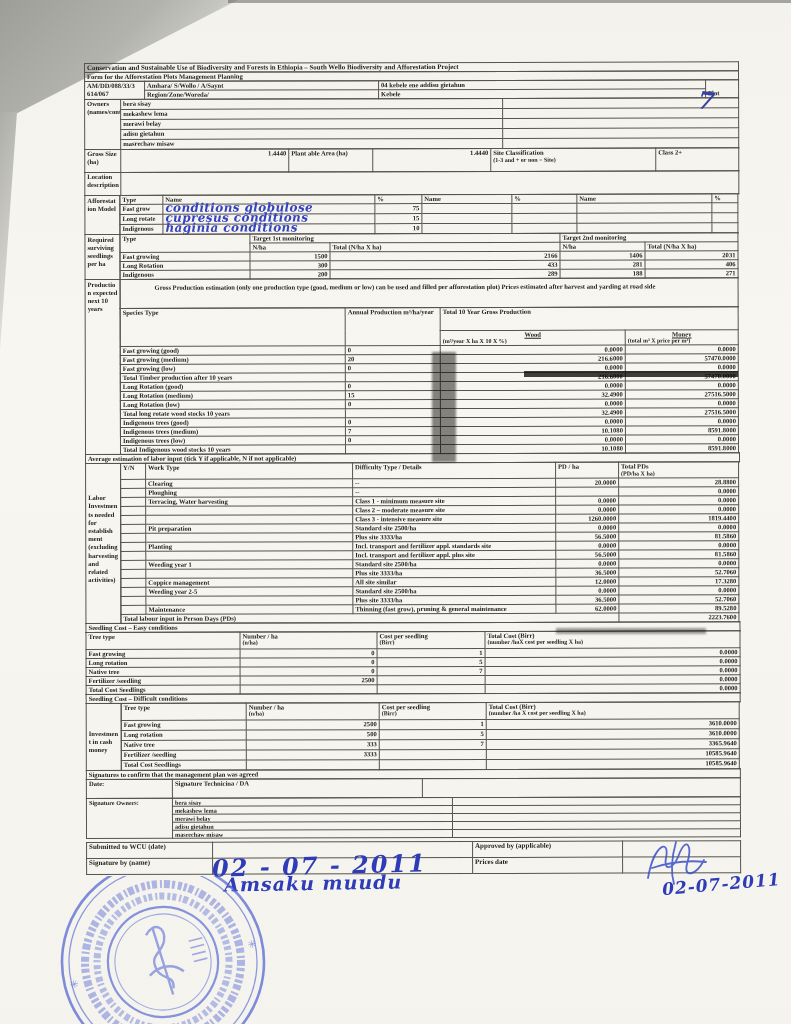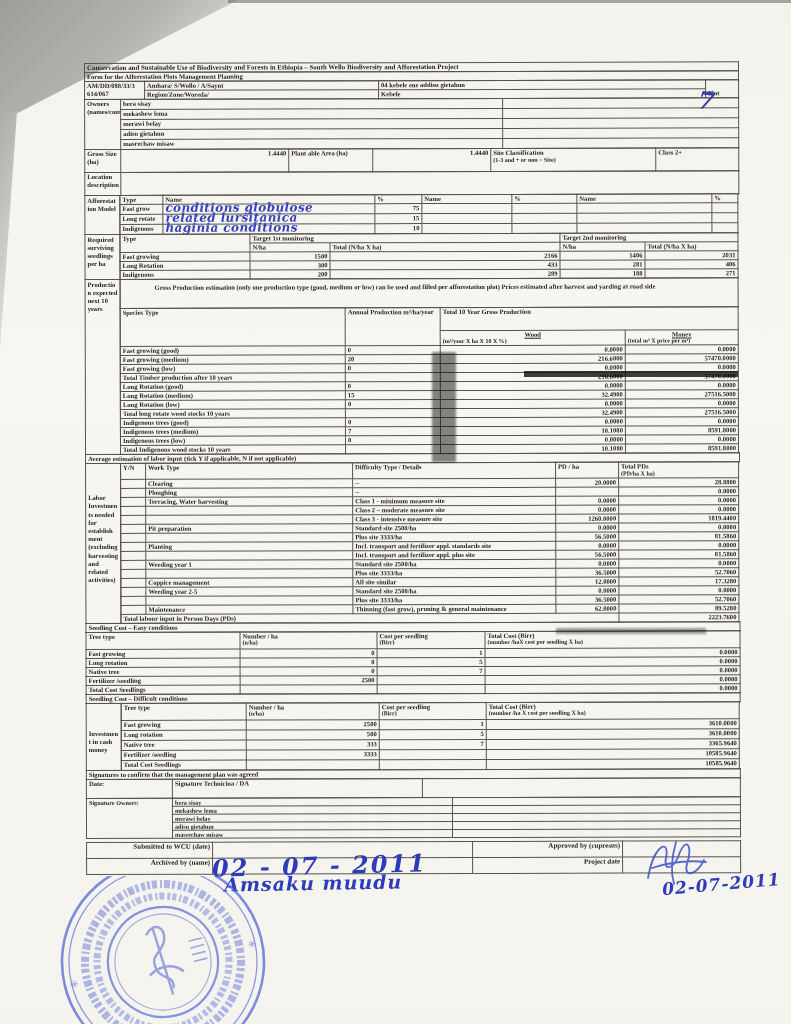--- a/index.html
+++ b/index.html
@@ -52,21 +52,21 @@
   #labor-title td{height:8px;}
   #labor-t thead td{height:15px;}
   #labor-t tbody td{height:8px;}
   #labor-t tr.tot td{height:7px;}
   #easy-title td,#diff-title td,#sig-title td{height:8px;}
   #easy-t thead td,#diff-t thead td{height:16px;}
   #easy-t tbody td{height:8px;}
   #diff-t tbody td{height:9px;}
   #date-row td{height:18px;}
   #sig-owners td{height:6px;font-size:6.2px;}
-  #footer-t td{height:15px;font-size:7px;text-align:right;}
+  #footer-t td{height:15px;font-size:7px;}
   #lbl-labor{padding-top:30px;}
   #lbl-cash{padding-top:26px;}
   .spacer{height:4px;}
   
   .ink{position:absolute;font-family:"DejaVu Serif",serif;font-style:italic;font-weight:700;color:#2e3cb8;white-space:nowrap;}
   #plot7{left:698px;top:86px;font-size:24px;transform:rotate(7deg);color:#35429f;}
   #hand-submitted{left:212px;top:851px;font-size:24px;letter-spacing:2px;transform:rotate(-1.5deg);}
   #hand-archived{left:224px;top:872px;font-size:19px;letter-spacing:1px;transform:rotate(-1deg);}
   #hand-archdate{left:662px;top:874px;font-size:17px;letter-spacing:1px;transform:rotate(-5deg);}
   
@@ -228,21 +228,21 @@
               <td>Fast grow</td>
               <td class="hand">conditions globulose</td>
               <td class="num">75</td>
               <td></td>
               <td></td>
               <td></td>
               <td></td>
             </tr>
             <tr>
               <td>Long rotate</td>
-              <td class="hand">related lursitanica</td>
+              <td class="hand">cupresus conditions</td>
               <td class="num">15</td>
               <td></td>
               <td></td>
               <td></td>
               <td></td>
             </tr>
             <tr>
               <td>Indigenous</td>
               <td class="hand">haginia conditions</td>
               <td class="num">10</td>
@@ -772,27 +772,27 @@
       <colgroup>
           <col style="width:126px">
           <col style="width:260px">
           <col style="width:150px">
           <col style="width:118px">
         </colgroup>
       <tbody>
           <tr>
         <td>Submitted to WCU (date)</td>
         <td></td>
-        <td>Approved by (cupresus)</td>
+        <td>Approved by (applicable)</td>
         <td></td>
       </tr>
       <tr>
-        <td>Archived by (name)</td>
+        <td>Signature by (name)</td>
         <td></td>
-        <td>Project date</td>
+        <td>Prices date</td>
         <td></td>
       </tr>
     </tbody>
       </table>
 
   </div>
 
   <div class="ink" id="plot7">7</div>
   <div class="ink" id="hand-submitted">02 - 07 - 2011</div>
   <div class="ink" id="hand-archived">Amsaku muudu</div>

